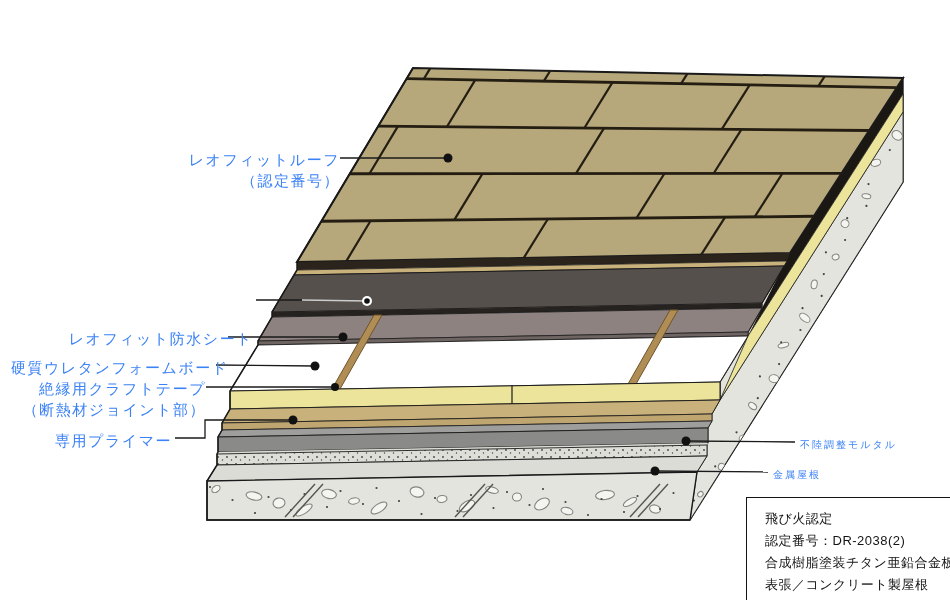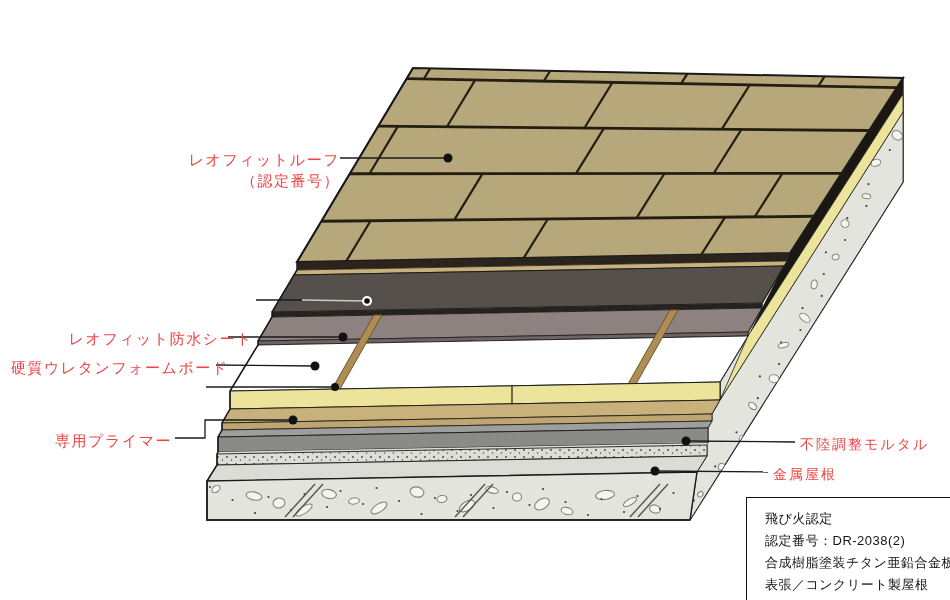--- a/index.html
+++ b/index.html
@@ -3,24 +3,24 @@
 <meta charset="utf-8">
 <style>
   html,body{margin:0;padding:0;background:#ffffff;}
   #stage{
     position:relative;width:950px;height:600px;overflow:hidden;background:#ffffff;
     font-family:"Liberation Sans","DejaVu Sans",sans-serif;color:#111111;
   }
   #diagram-svg{position:absolute;left:0;top:0;}
   .lbl{
     position:absolute;font-size:15px;letter-spacing:1.5px;line-height:21px;
-    color:#ef4444;white-space:nowrap;
+    color:#3b82f6;white-space:nowrap;
   }
   .lbl.right-align{text-align:right;}
-  .lbl.big{font-size:14px;letter-spacing:2px;}
+  .lbl.big{font-size:10px;letter-spacing:2px;}
   #info-box{
     position:absolute;left:746px;top:497px;width:216px;height:116px;
     border:1.5px solid #141414;background:#ffffff;box-sizing:border-box;
     padding:10px 8px 8px 18px;
   }
   #info-box .line{
     font-size:13px;line-height:22px;letter-spacing:0.5px;color:#141414;white-space:nowrap;
   }
 </style>
 </head>
@@ -217,20 +217,24 @@
       <circle cx="655" cy="471" r="4.5" fill="#111111"></circle>
     </g>
   </svg>
 
   <div class="lbl right-align" style="left:130px;top:149px;width:210px;">
     <div>レオフィットルーフ</div>
     <div>（認定番号）</div>
   </div>
   <div class="lbl right-align" style="left:43px;top:292px;width:210px;margin-top:36px;">レオフィット防水シート</div>
   <div class="lbl right-align" style="left:11px;top:357px;width:200px;">硬質ウレタンフォームボード</div>
+  <div class="lbl right-align" style="left:0px;top:378px;width:206px;">
+    <div>絶縁用クラフトテープ</div>
+    <div>（断熱材ジョイント部）</div>
+  </div>
   <div class="lbl right-align" style="left:20px;top:430px;width:152px;">専用プライマー</div>
   <div class="lbl big" style="left:800px;top:434px;">不陸調整モルタル</div>
   <div class="lbl big" style="left:773px;top:464px;">金属屋根</div>
 
   <div id="info-box">
     <div class="line">飛び火認定</div>
     <div class="line">認定番号：DR-2038(2)</div>
     <div class="line">合成樹脂塗装チタン亜鉛合金板</div>
     <div class="line">表張／コンクリート製屋根</div>
   </div>

